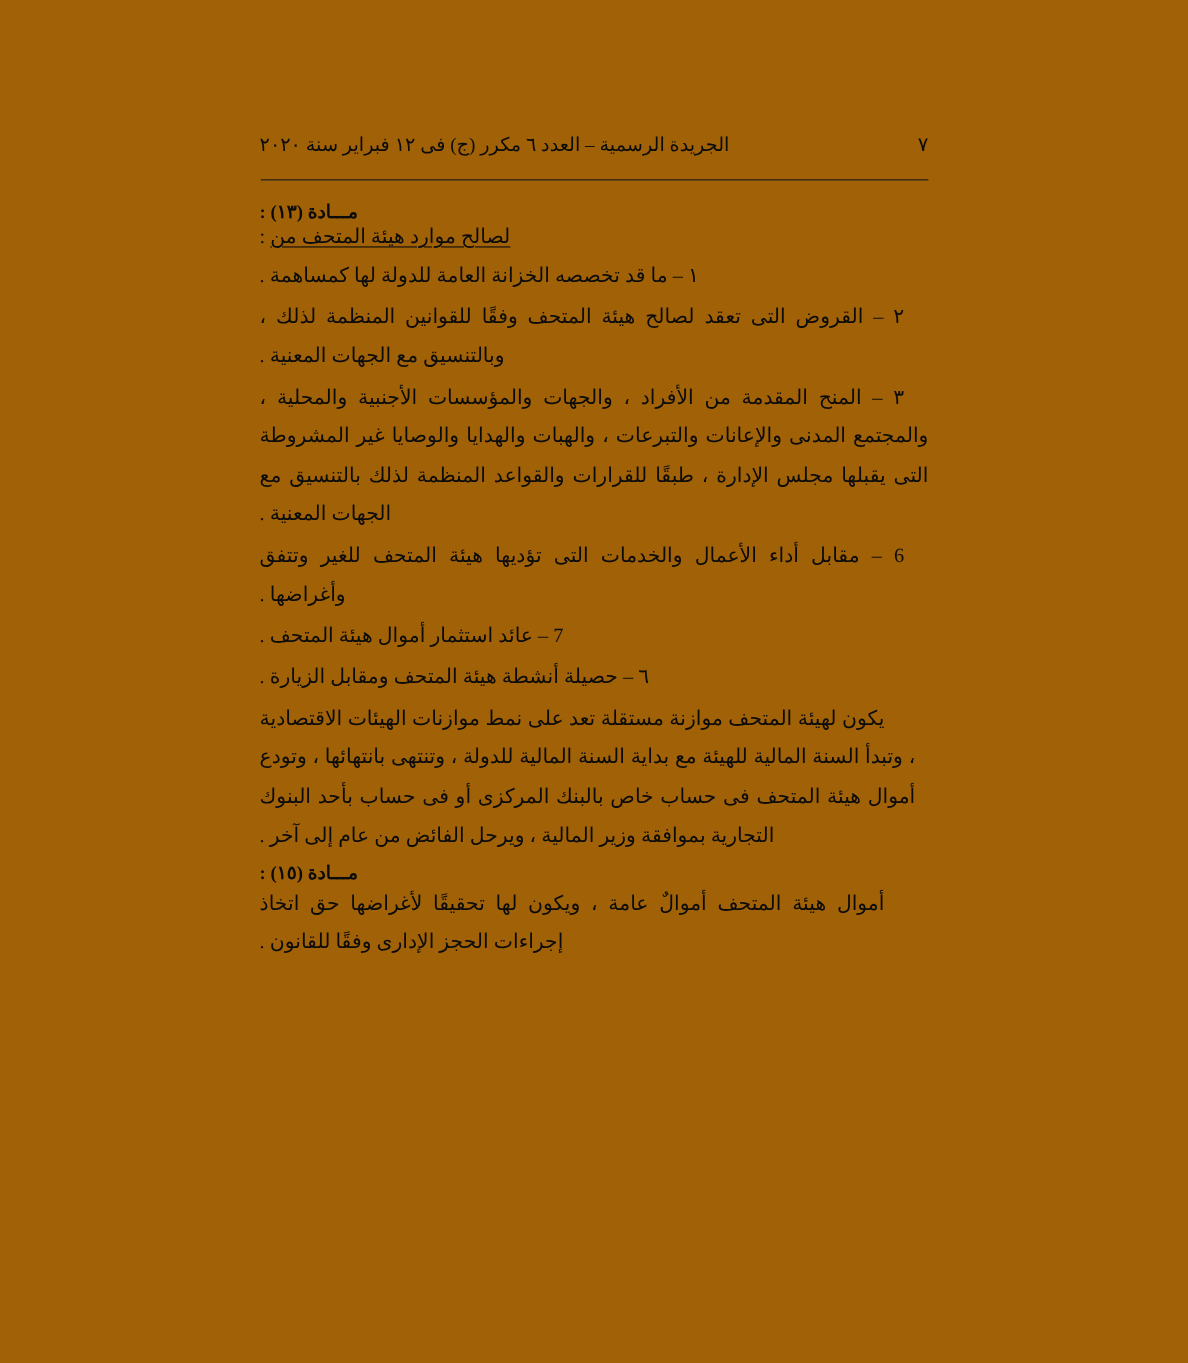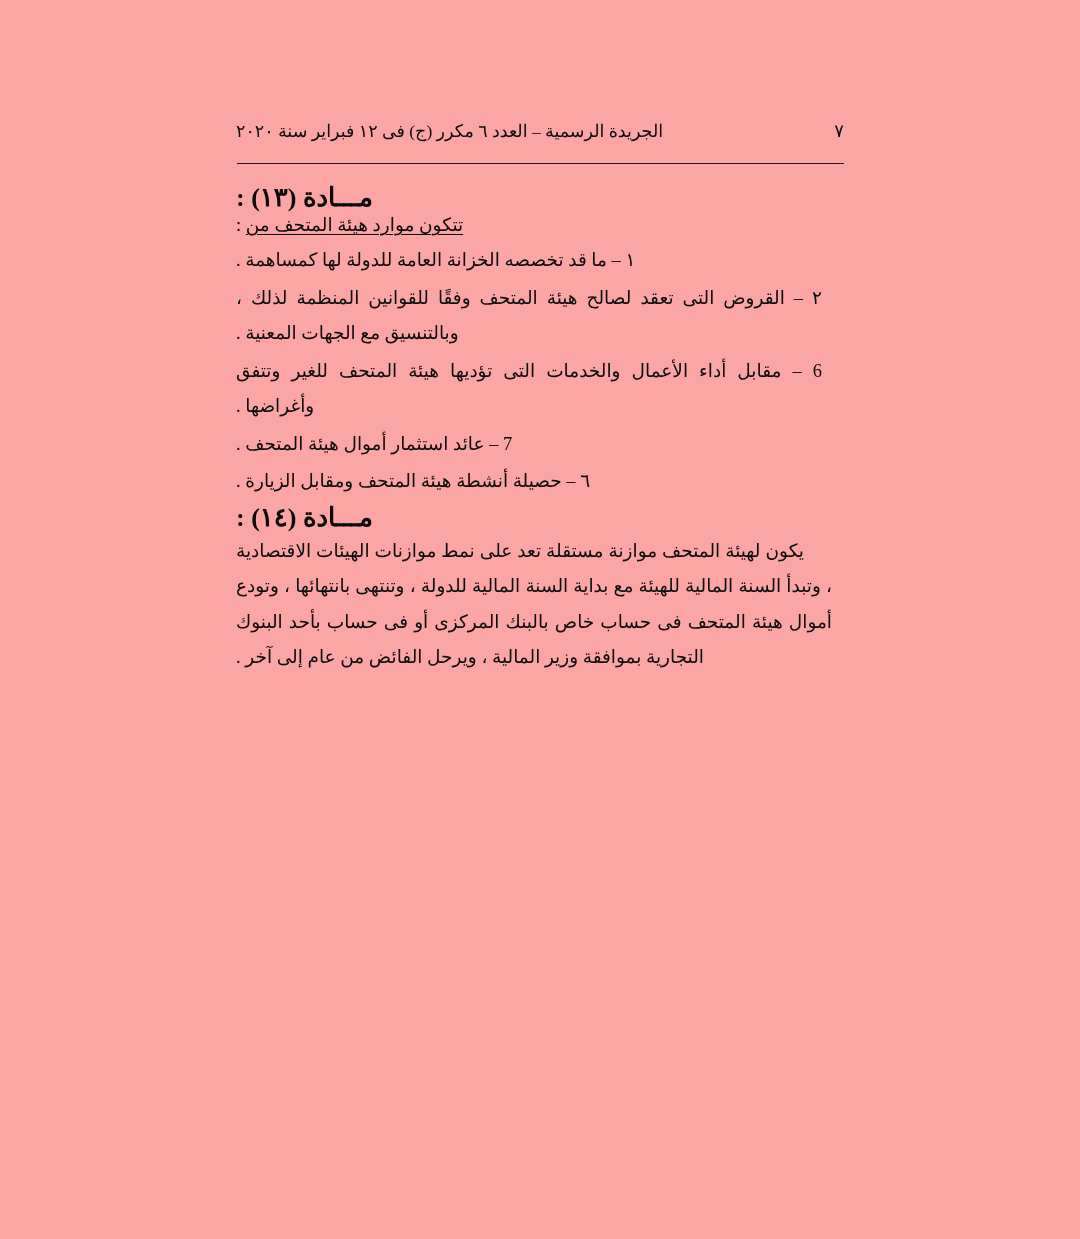--- a/index.html
+++ b/index.html
@@ -10,21 +10,21 @@
   }
   body {
     font-family: "Liberation Serif", "DejaVu Serif", serif;
     color: #0b0b0b;
   }
   .page {
     position: relative;
     width: 1080px;
     height: 1239px;
     margin: 0 auto;
-    background: #fca5a5;
+    background: #a16207;
     overflow: hidden;
     box-sizing: border-box;
   }
 
   
   .header-band {
     position: absolute;
     top: 122px;
     left: 236px;
     width: 608px;
@@ -59,21 +59,21 @@
   .content {
     position: absolute;
     top: 182px;
     left: 236px;
     width: 608px;
     text-align: justify;
     text-align-last: left;
   }
 
   .article-head {
-    font-size: 26px;
+    font-size: 17px;
     font-weight: bold;
     text-align: left;
     margin: 0 0 1px 0;
     letter-spacing: 0px;
     direction: rtl;
   }
 
   .intro-line {
     font-size: 18.5px;
     text-align: left;
@@ -127,35 +127,39 @@
     <div class="header-pageno">٧</div>
   </div>
   <div class="header-rule"></div>
 
   <div class="content">
 
     <div class="art-block a13">
       <div class="article-head">مـــادة (١٣) :</div>
 
       <div class="intro-line">
-        <span class="u">تتكون موارد هيئة المتحف من</span><span> :</span>
+        <span class="u">لصالح موارد هيئة المتحف من</span><span> :</span>
       </div>
 
       <div class="list-item single">١ – ما قد تخصصه الخزانة العامة للدولة لها كمساهمة .</div>
 
       <div class="list-item two-line">٢ – القروض التى تعقد لصالح هيئة المتحف وفقًا للقوانين المنظمة لذلك ، وبالتنسيق مع الجهات المعنية .</div>
 
+      <div class="list-item">٣ – المنح المقدمة من الأفراد ، والجهات والمؤسسات الأجنبية والمحلية ، والمجتمع المدنى والإعانات والتبرعات ، والهبات والهدايا والوصايا غير المشروطة التى يقبلها مجلس الإدارة ، طبقًا للقرارات والقواعد المنظمة لذلك بالتنسيق مع الجهات المعنية .</div>
 
       <div class="list-item two-line">6 – مقابل أداء الأعمال والخدمات التى تؤديها هيئة المتحف للغير وتتفق وأغراضها .</div>
 
       <div class="list-item single">7 – عائد استثمار أموال هيئة المتحف .</div>
 
       <div class="list-item single">٦ – حصيلة أنشطة هيئة المتحف ومقابل الزيارة .</div>
     </div>
 
     <div class="art-block">
-      <div class="article-head">مـــادة (١٤) :</div>
       <div class="para">يكون لهيئة المتحف موازنة مستقلة تعد على نمط موازنات الهيئات الاقتصادية ، وتبدأ السنة المالية للهيئة مع بداية السنة المالية للدولة ، وتنتهى بانتهائها ، وتودع أموال هيئة المتحف فى حساب خاص بالبنك المركزى أو فى حساب بأحد البنوك التجارية بموافقة وزير المالية ، ويرحل الفائض من عام إلى آخر .</div>
     </div>
 
+    <div class="art-block">
+      <div class="article-head">مـــادة (١٥) :</div>
+      <div class="para">أموال هيئة المتحف أموالٌ عامة ، ويكون لها تحقيقًا لأغراضها حق اتخاذ إجراءات الحجز الإدارى وفقًا للقانون .</div>
+    </div>
 
   </div>
 </div>
 
 </body></html>

